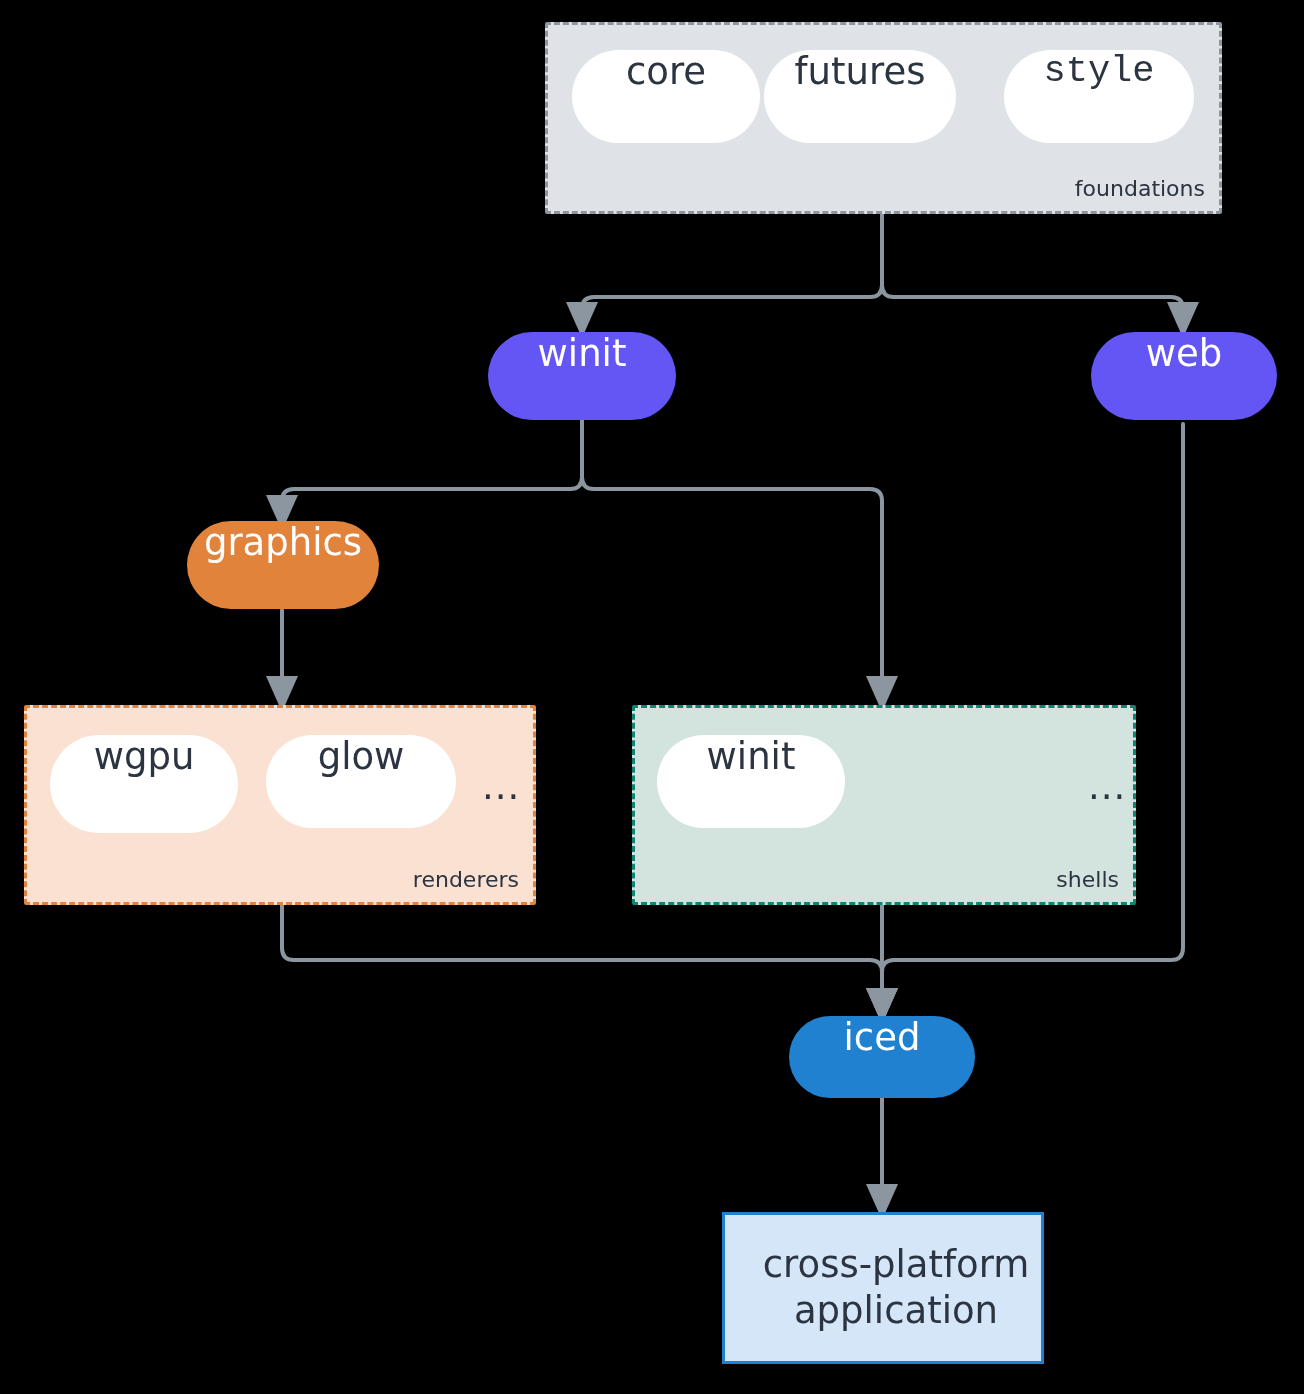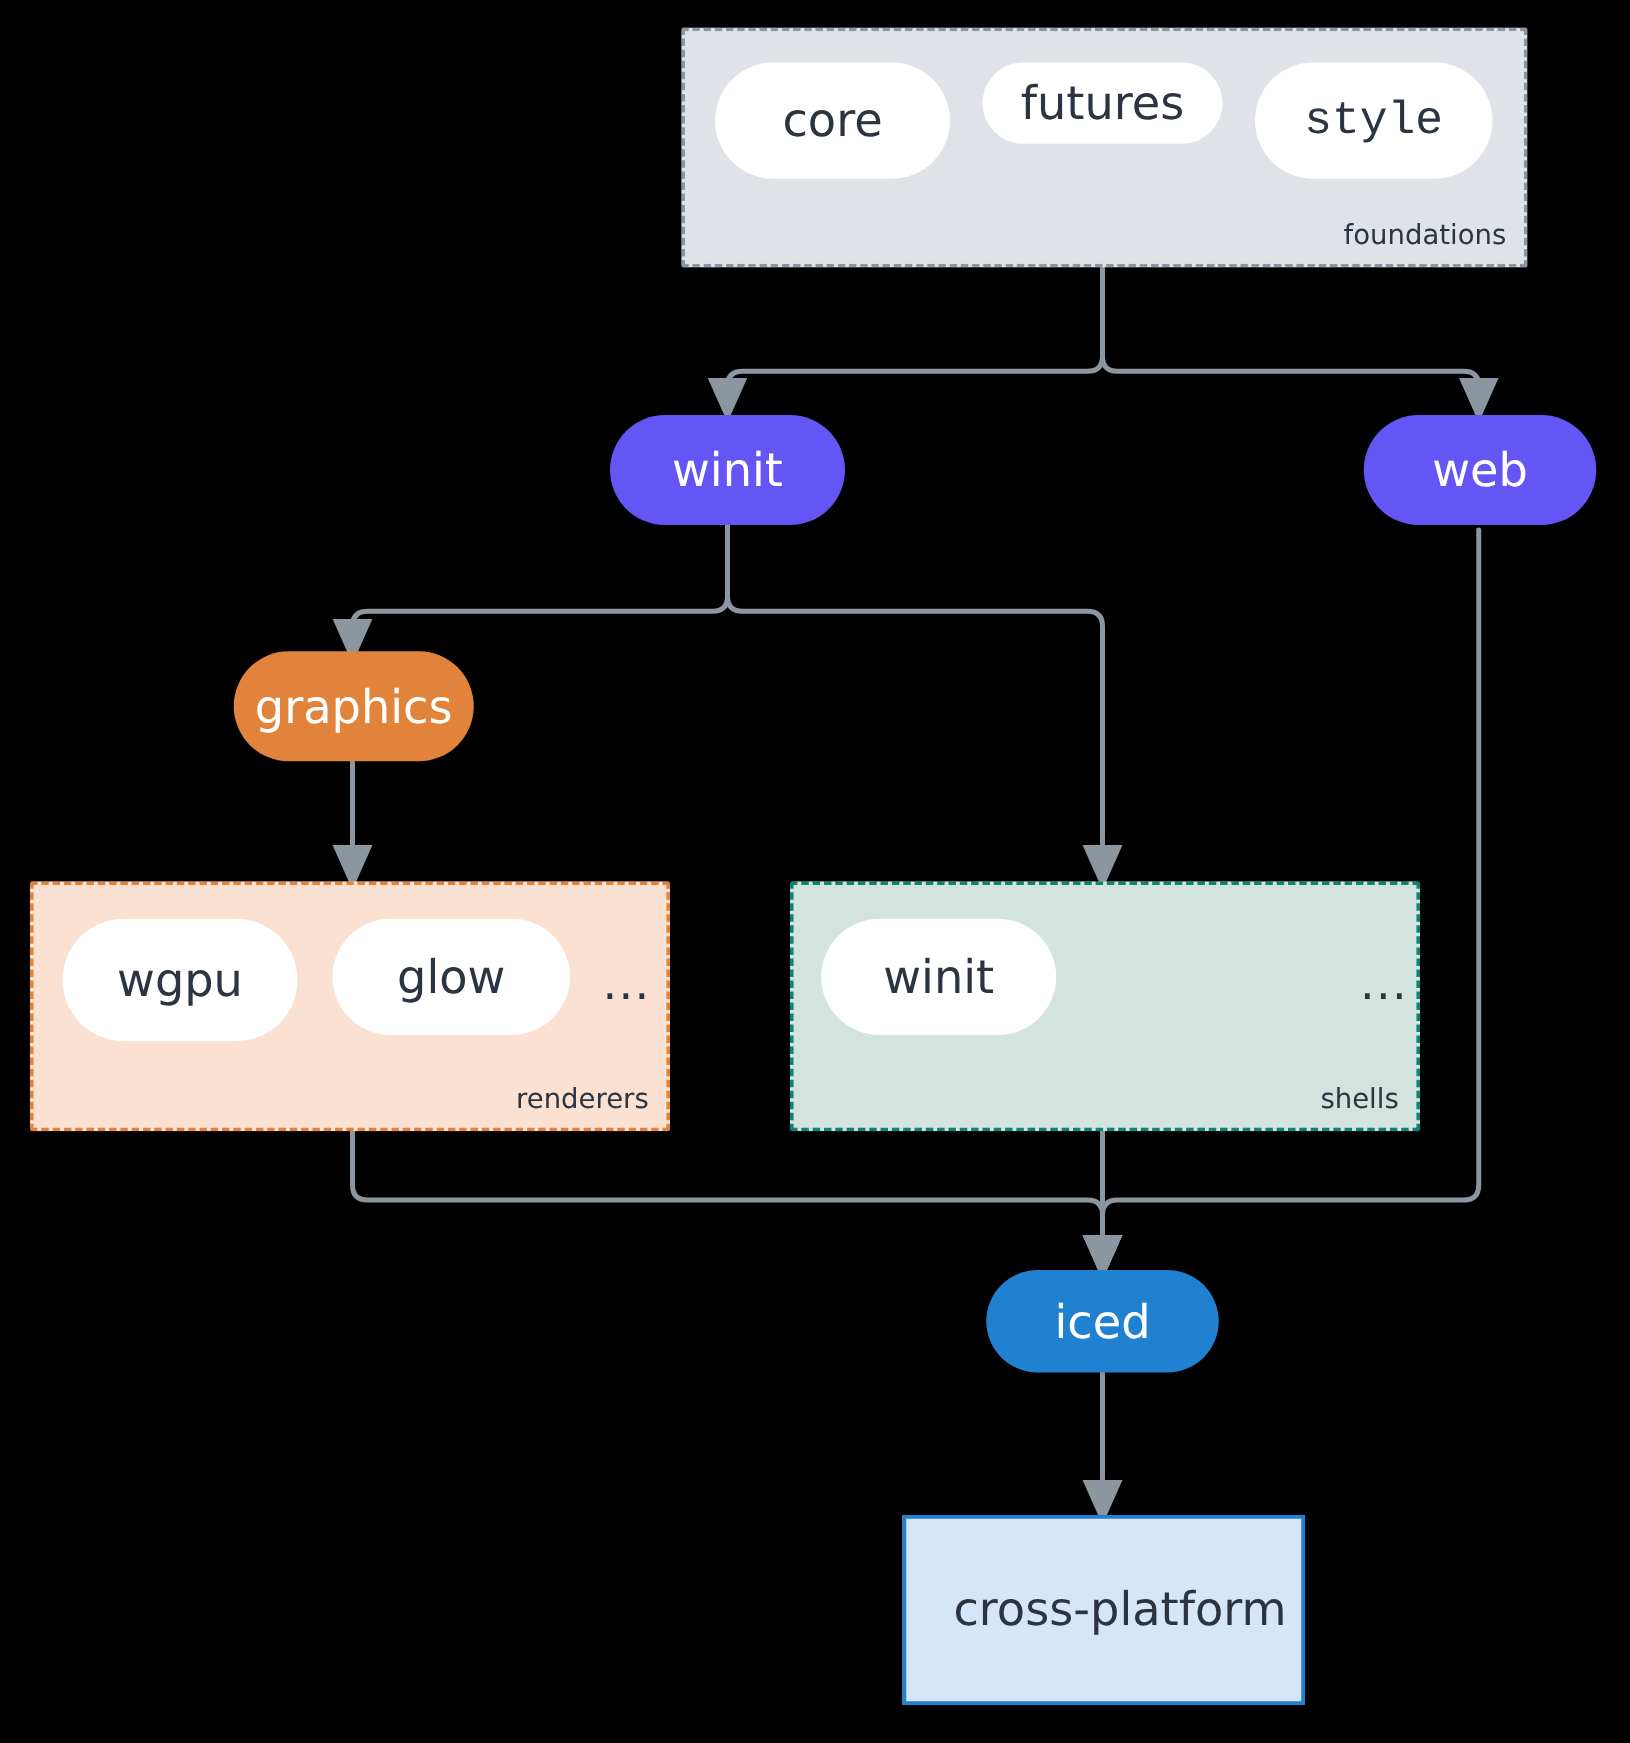--- a/index.html
+++ b/index.html
@@ -33,21 +33,20 @@
     right: 14px;
     bottom: 10px;
     font-size: 22px;
     color: #2B3440;
     white-space: nowrap;
   }
   .pill {
     position: absolute;
     box-sizing: border-box;
     display: flex;
-    align-items: center;
     justify-content: center;
     border-radius: 999px;
     white-space: nowrap;
   }
   .pill-white {
     background: #FFFFFF;
     color: #2B3440;
     font-size: 37px;
   }
   .node-pill {
@@ -108,21 +107,21 @@
 
   <div class="cluster" style="left:545px; top:22px; width:677px; height:192px;
               background:#DFE3E8; border:3px dashed #8C96A0;">
     <span class="cluster-label">foundations</span>
   </div>
 
   <div class="pill pill-white" style="left:572px; top:50px; width:188px; height:93px;">
     <span>core</span>
   </div>
 
-  <div class="pill pill-white" style="left:786px; top:50px; width:192px; height:65px;">
+  <div class="pill pill-white" style="left:764px; top:50px; width:192px; height:93px;">
     <span>futures</span>
   </div>
 
   <div class="pill pill-white" style="left:1004px; top:50px; width:190px; height:93px;font-family:Liberation Mono, monospace;">
     <span>style</span>
   </div>
 
   <div class="pill node-pill" style="left:488px; top:332px; width:188px; height:88px; background:#6456F5;">
     <span>winit</span>
   </div>
@@ -162,15 +161,16 @@
 
   <div class="ellipsis" style="left:1088px; top:768px;">...</div>
 
   <div class="pill node-pill" style="left:789px; top:1016px; width:186px; height:82px; background:#2081D0;">
     <span>iced</span>
   </div>
 
   <div class="rect-node" style="left:722px; top:1212px; width:322px; height:152px;
               background:#D4E6F8; border:3px solid #2081D0; color:#2B3440;padding-left:26px;">
     <div>cross-platform</div>
+    <div>application</div>
   </div>
 
 </div>
 
 </body></html>

